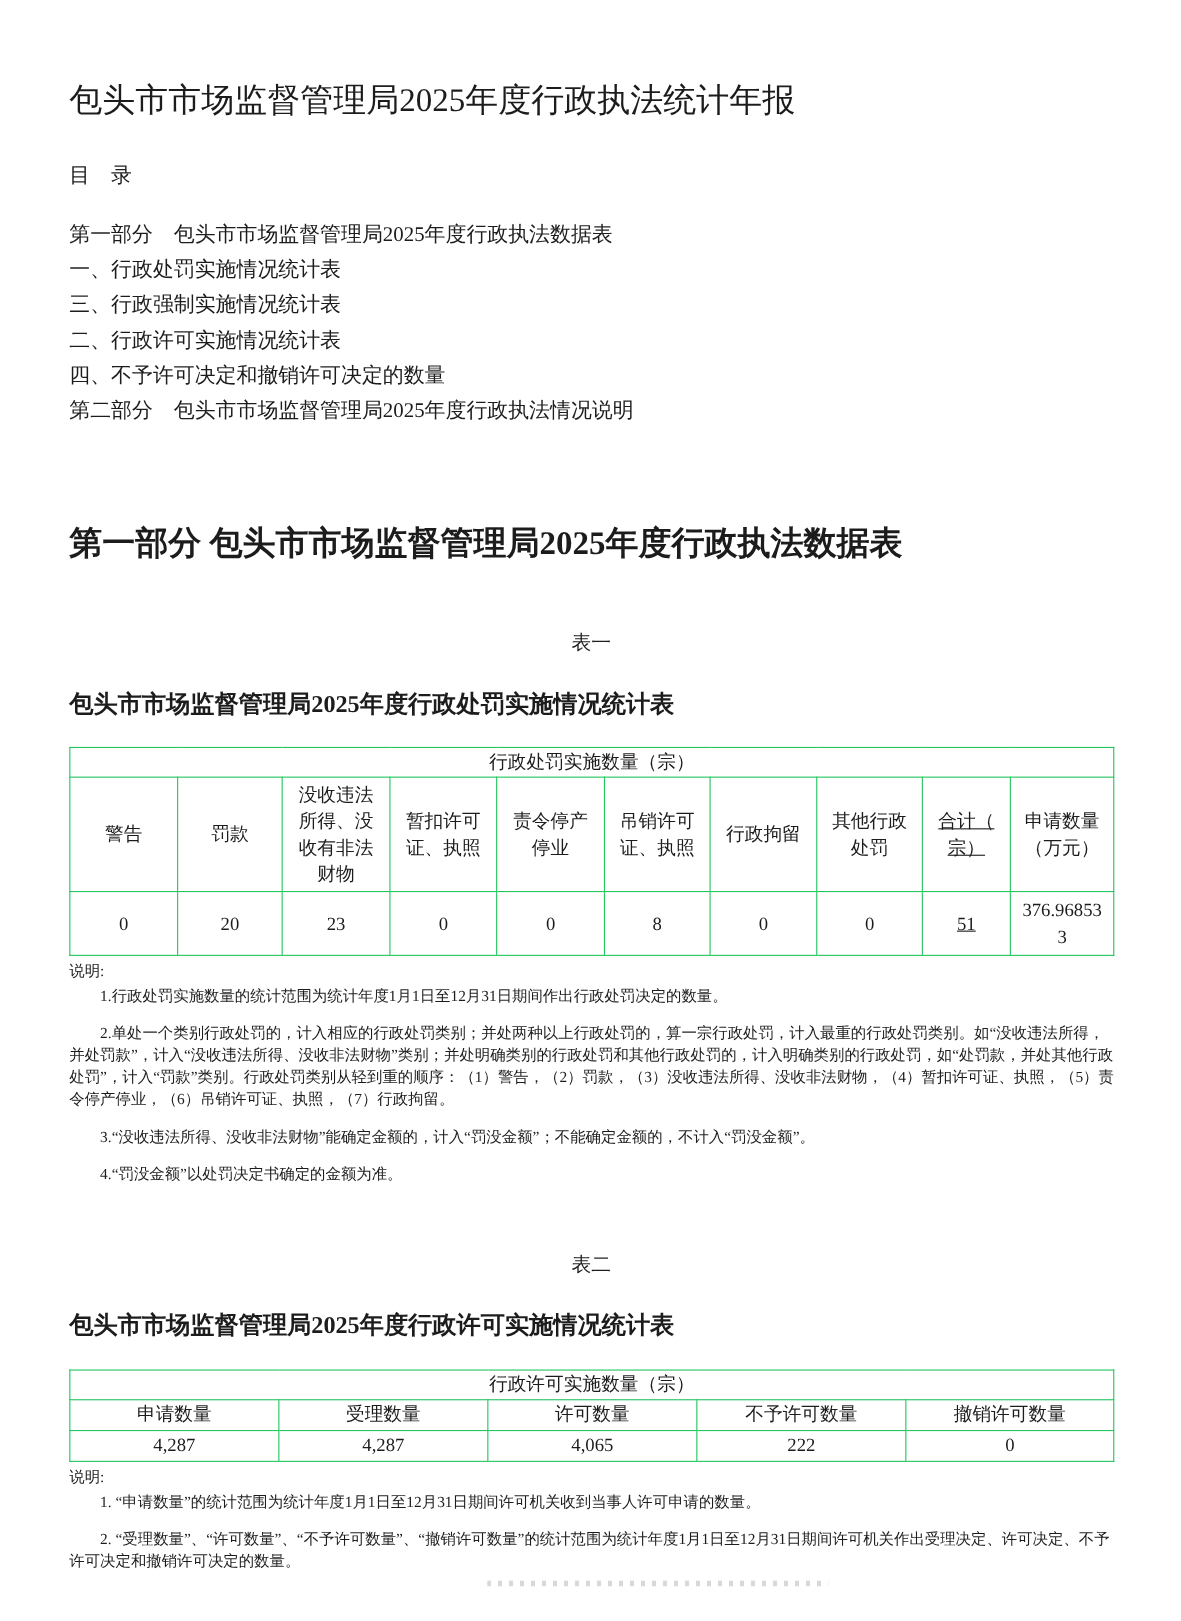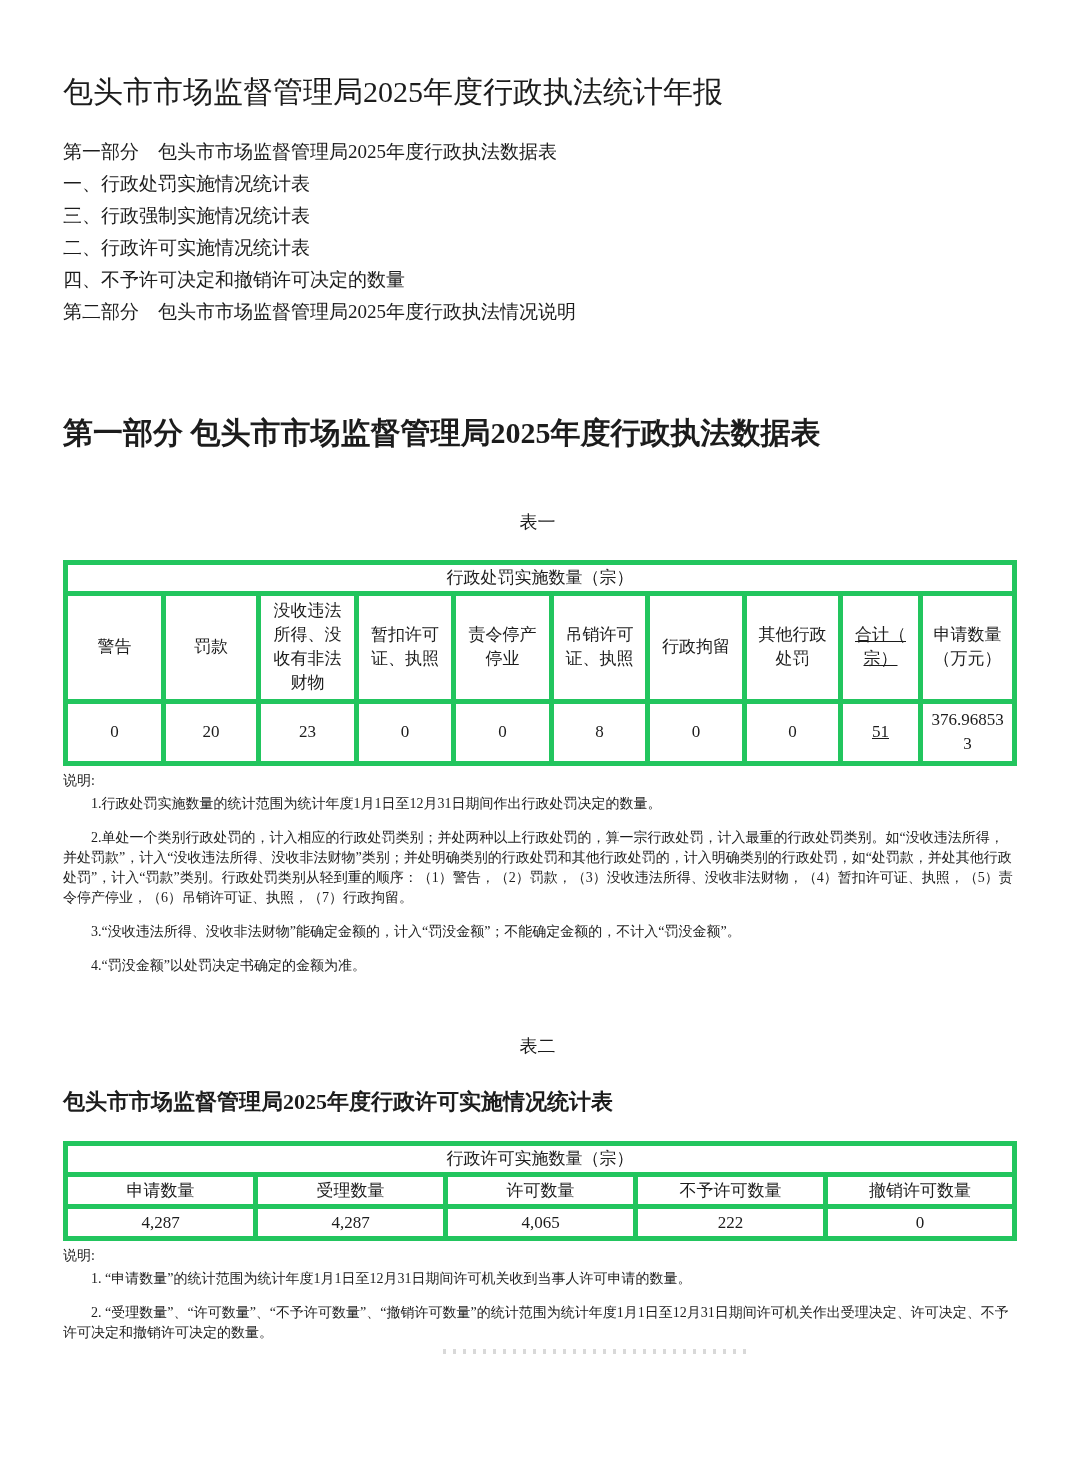--- a/index.html
+++ b/index.html
@@ -20,21 +20,21 @@
   h2.part-heading{
     margin:86px 0 0 0;font-size:30px;font-weight:bold;line-height:1.25;
   }
   .table-tag{margin-top:58px;font-size:18px;text-align:center;}
   h3.table-title{margin:30px 0 0 0;font-size:22px;font-weight:bold;line-height:1.25;}
 
   table.stat{
     margin-top:26px;border-collapse:collapse;table-layout:fixed;width:949px;
   }
   table.stat td,table.stat th{
-    border:5px solid #22c55e;text-align:center;vertical-align:middle;
+    border:1px solid #22c55e;text-align:center;vertical-align:middle;
     font-size:17px;font-weight:normal;line-height:24px;
     padding:1px 7px;word-break:break-all;line-break:anywhere;overflow:hidden;
   }
   td.ghead{height:23px;font-size:18px;line-height:22px;padding:1px 4px;}
   tr.hrow1 th{height:101px;}
   tr.drow1 td{height:55px;}
   td.c-sum,th.c-sum{padding:1px 4px;text-decoration:underline;}
   td.c-amt,th.c-amt{padding:1px 8px;}
   tr.hrow2 th{height:25px;line-height:22px;}
   tr.drow2 td{height:25px;line-height:22px;}
@@ -49,33 +49,35 @@
     background:repeating-linear-gradient(90deg,#b9b9b9 0 3px,transparent 3px 10px);
   }
 </style>
 </head>
 <body>
 
 <div class="page">
 
   <h1 class="doc-title">包头市市场监督管理局2025年度行政执法统计年报</h1>
 
+  <div class="toc-label">目　录</div>
 
   <div class="toc">
     <div class="toc-item">第一部分　包头市市场监督管理局2025年度行政执法数据表</div>
     <div class="toc-item">一、行政处罚实施情况统计表</div>
     <div class="toc-item">三、行政强制实施情况统计表</div>
     <div class="toc-item">二、行政许可实施情况统计表</div>
     <div class="toc-item">四、不予许可决定和撤销许可决定的数量</div>
     <div class="toc-item">第二部分　包头市市场监督管理局2025年度行政执法情况说明</div>
   </div>
 
   <h2 class="part-heading">第一部分 包头市市场监督管理局2025年度行政执法数据表</h2>
 
   <div class="table-tag">表一</div>
+  <h3 class="table-title">包头市市场监督管理局2025年度行政处罚实施情况统计表</h3>
 
   <table class="stat">
     <colgroup>
       <col style="width:98px">
         <col style="width:95px">
         <col style="width:98px">
       <col style="width:97px">
         <col style="width:98px">
         <col style="width:96px">
       <col style="width:97px">

